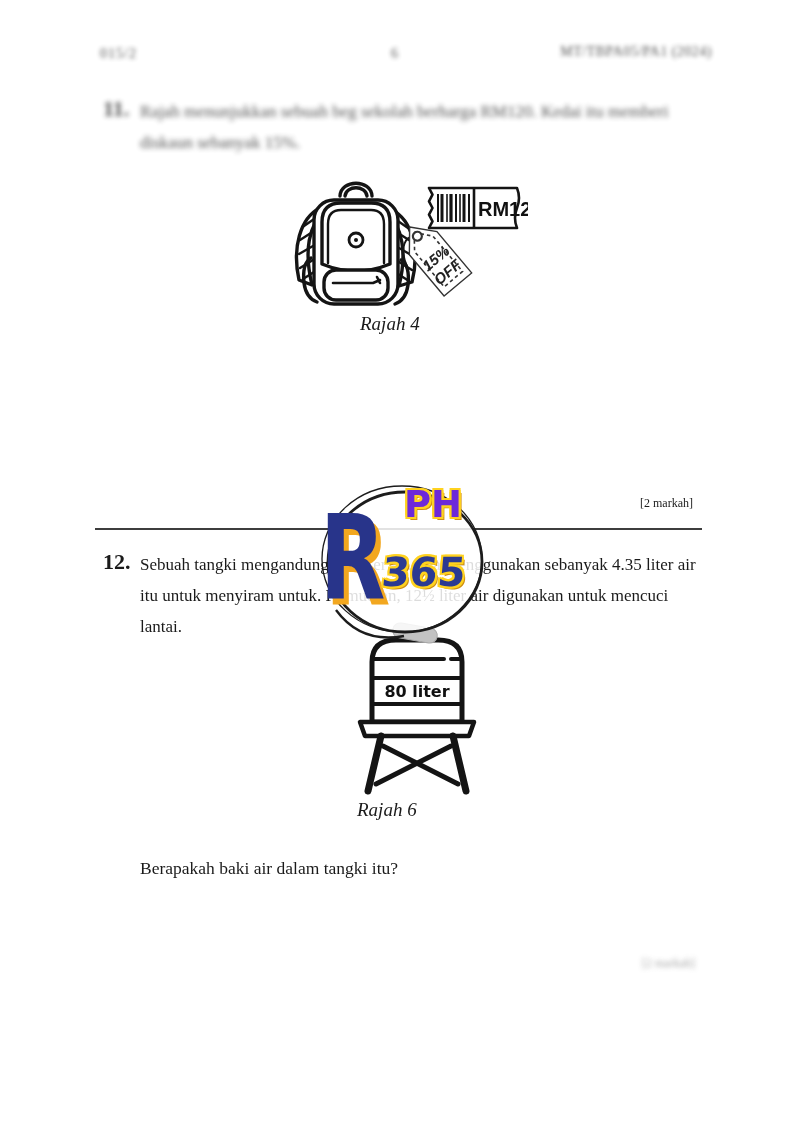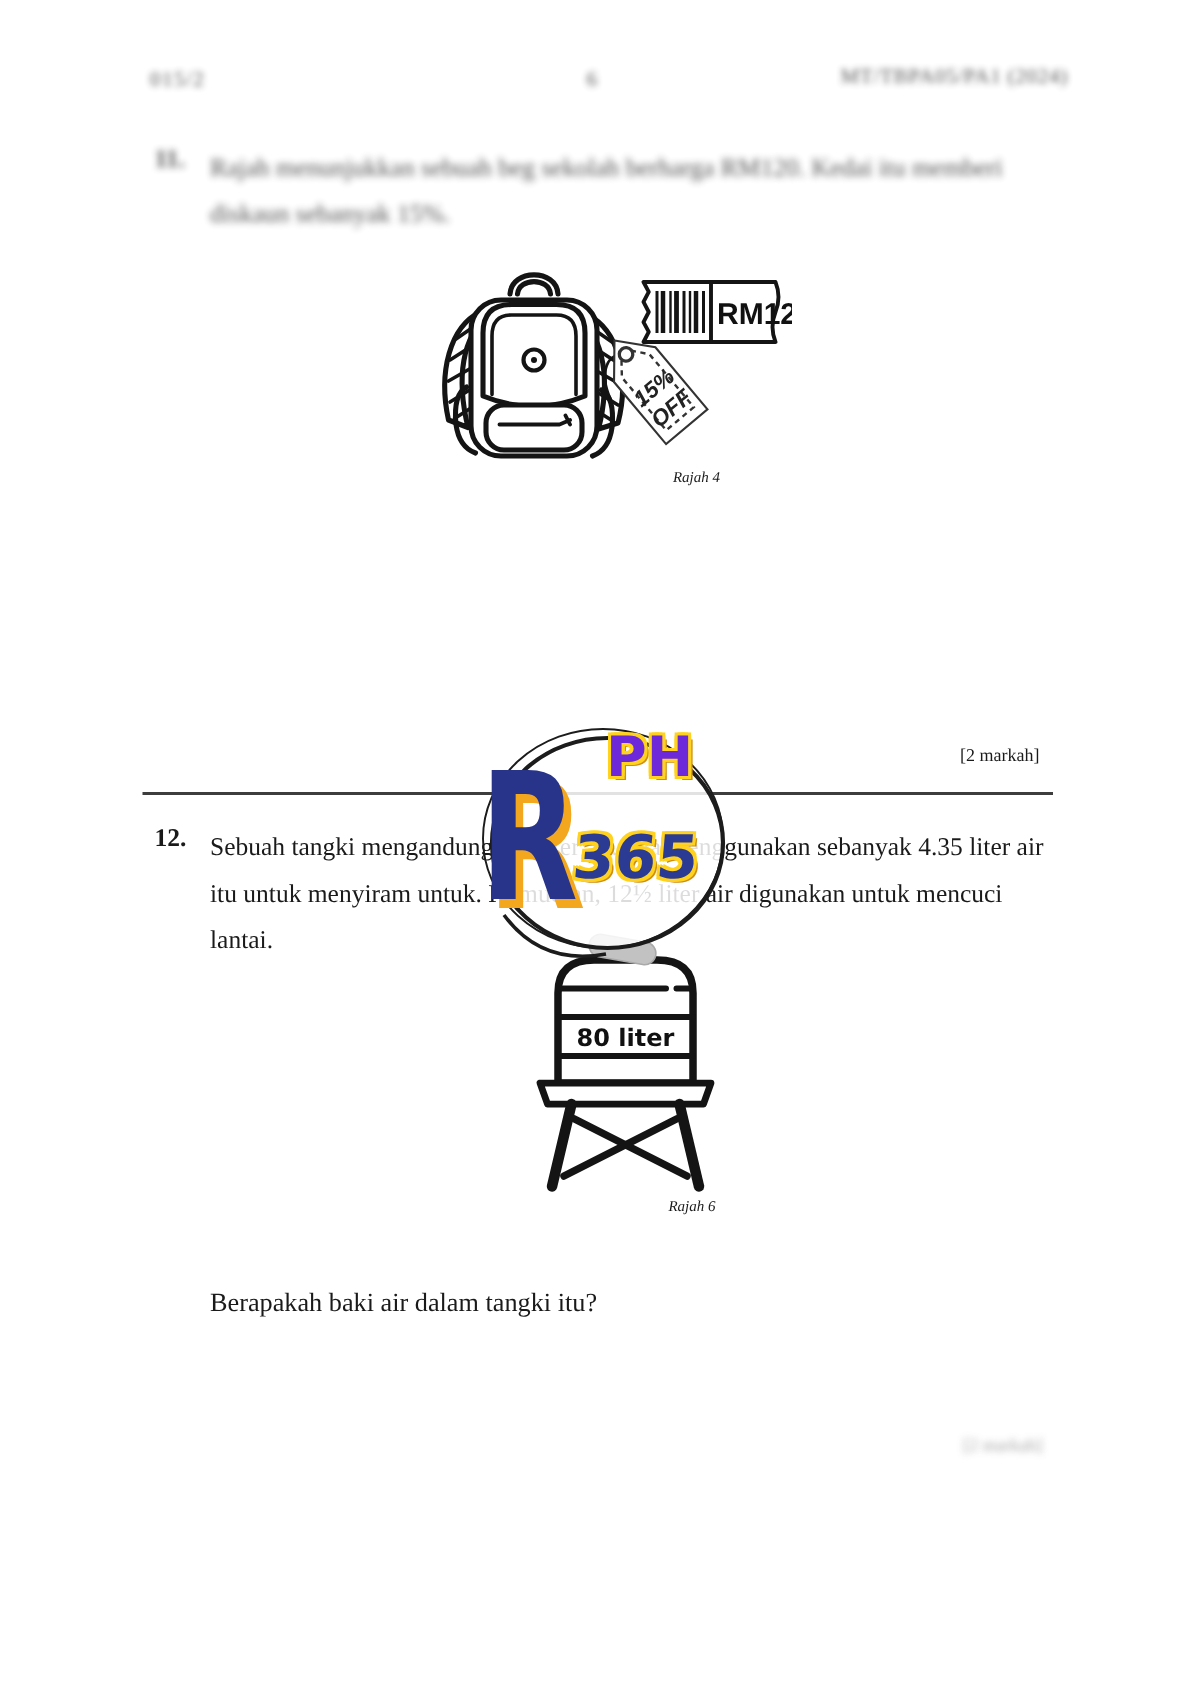--- a/index.html
+++ b/index.html
@@ -9,31 +9,31 @@
   }
   .abs{position:absolute;}
 
   
   .hdr{font-size:14px;color:#2e2e2e;filter:blur(2.2px);opacity:.82;}
   .hdr-left{left:100px;top:46px;letter-spacing:1px;}
   .hdr-center{left:391px;top:46px;}
   .hdr-right{left:520px;top:44px;width:192px;text-align:right;letter-spacing:.5px;}
 
   
-  .qnum{font-weight:bold;font-size:17px;}
+  .qnum{font-weight:bold;font-size:22px;}
   .qtext{font-size:17px;line-height:31px;width:565px;}
   .blurred{filter:blur(2.4px);opacity:.78;color:#222;}
 
   .q11-num{left:103px;top:96px;}
   .q11-text{left:140px;top:96px;}
 
   .q12-num{left:103px;top:549px;}
   .q12-text{left:140px;top:549px;}
 
-  .caption{font-style:italic;font-size:10px;text-align:right;}
+  .caption{font-style:italic;font-size:19px;text-align:left;}
   .cap-4{left:360px;top:313px;width:120px;}
   .cap-5{left:357px;top:799px;width:120px;}
 
   .question{font-size:17.5px;}
   .q11-question{left:140px;top:339px;}
   .q12-question{left:140px;top:830px;margin-top:28px;}
 
   .marks{font-size:12px;}
   .marks-1{top:496px;right:107px;}
   .marks-2{top:956px;right:105px;color:#8f8f8f;filter:blur(2.6px);opacity:.8;}

